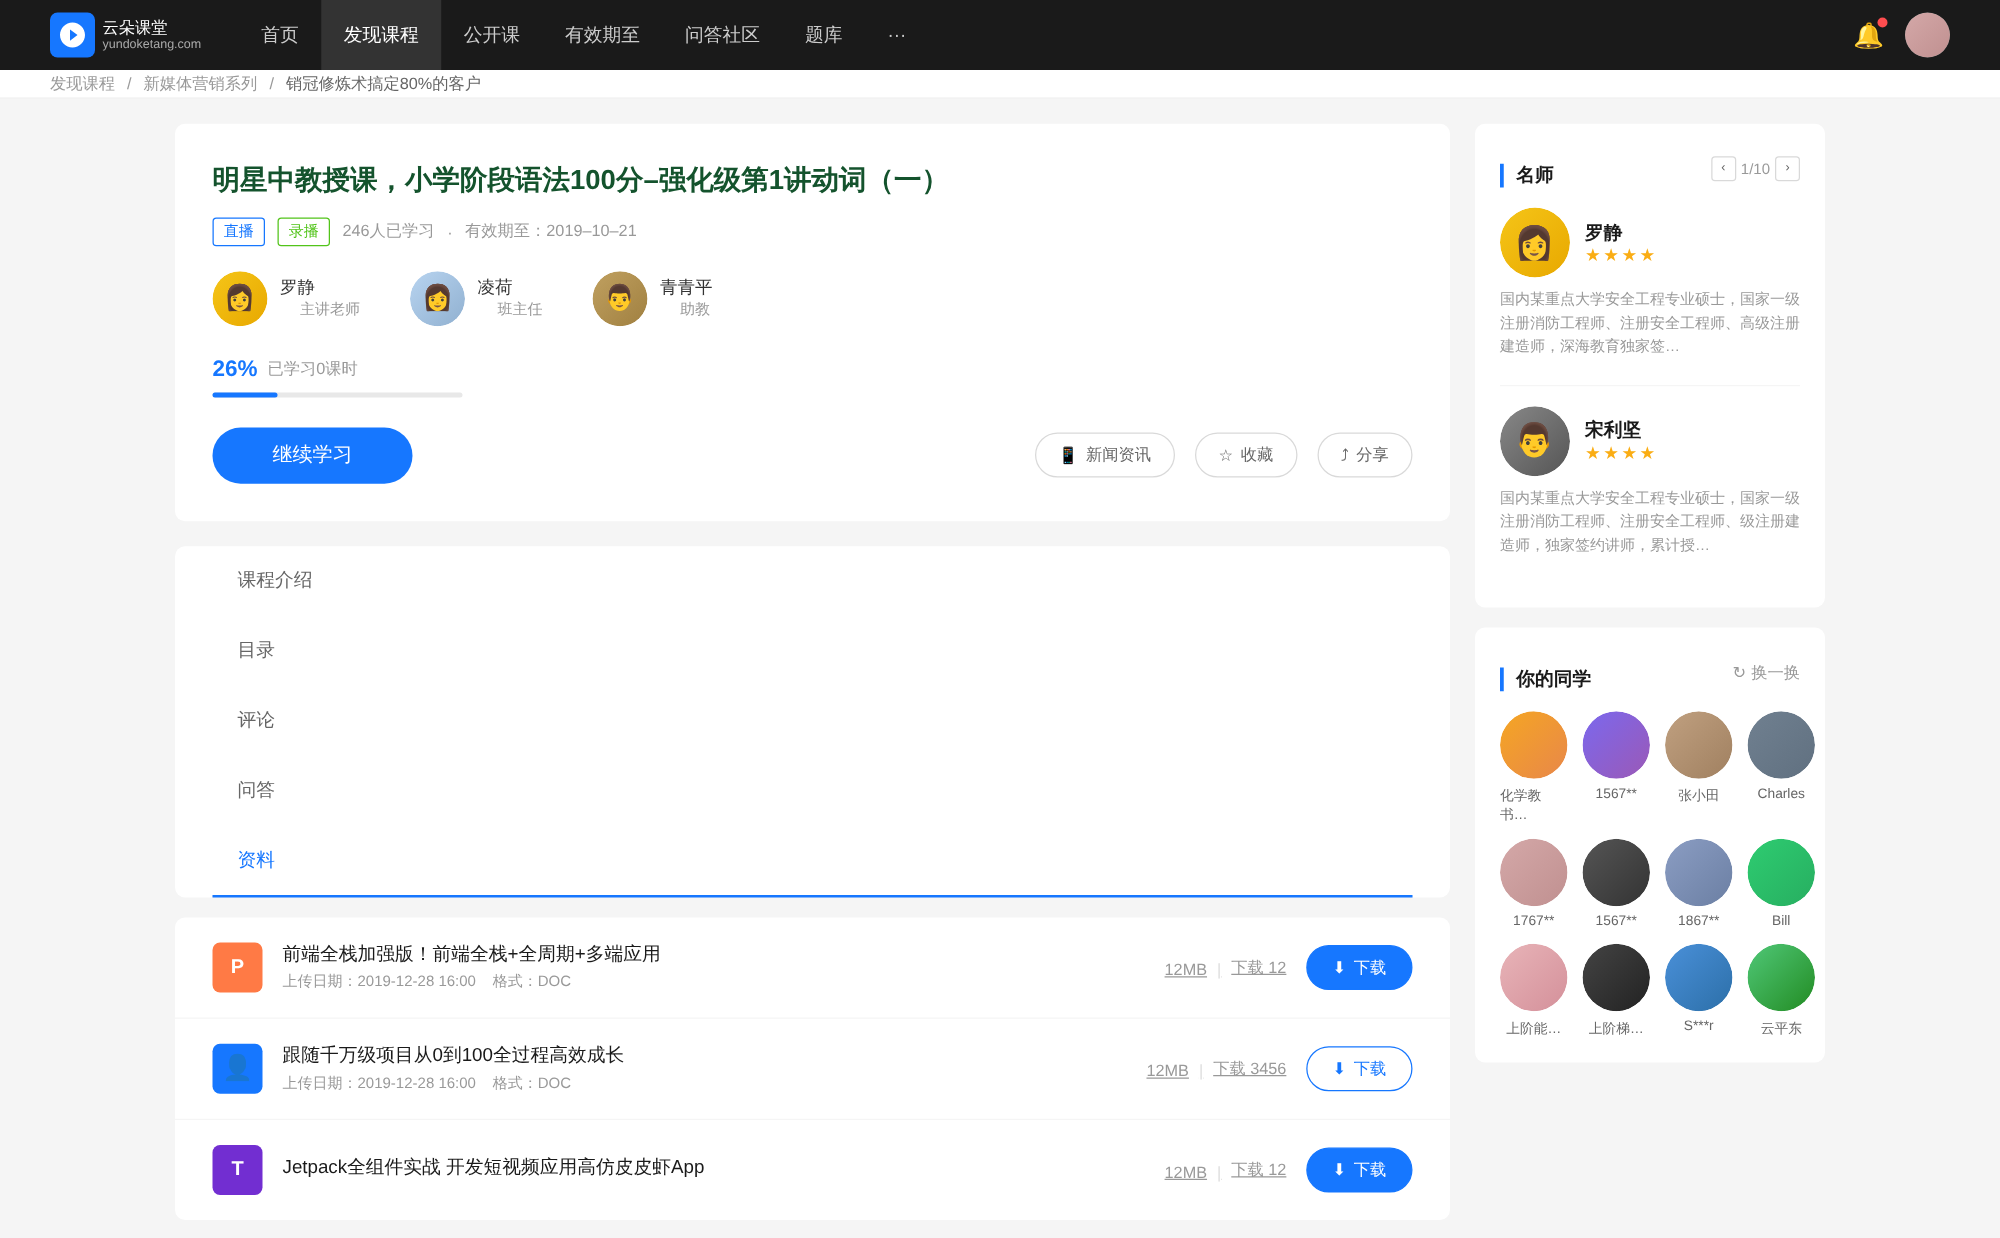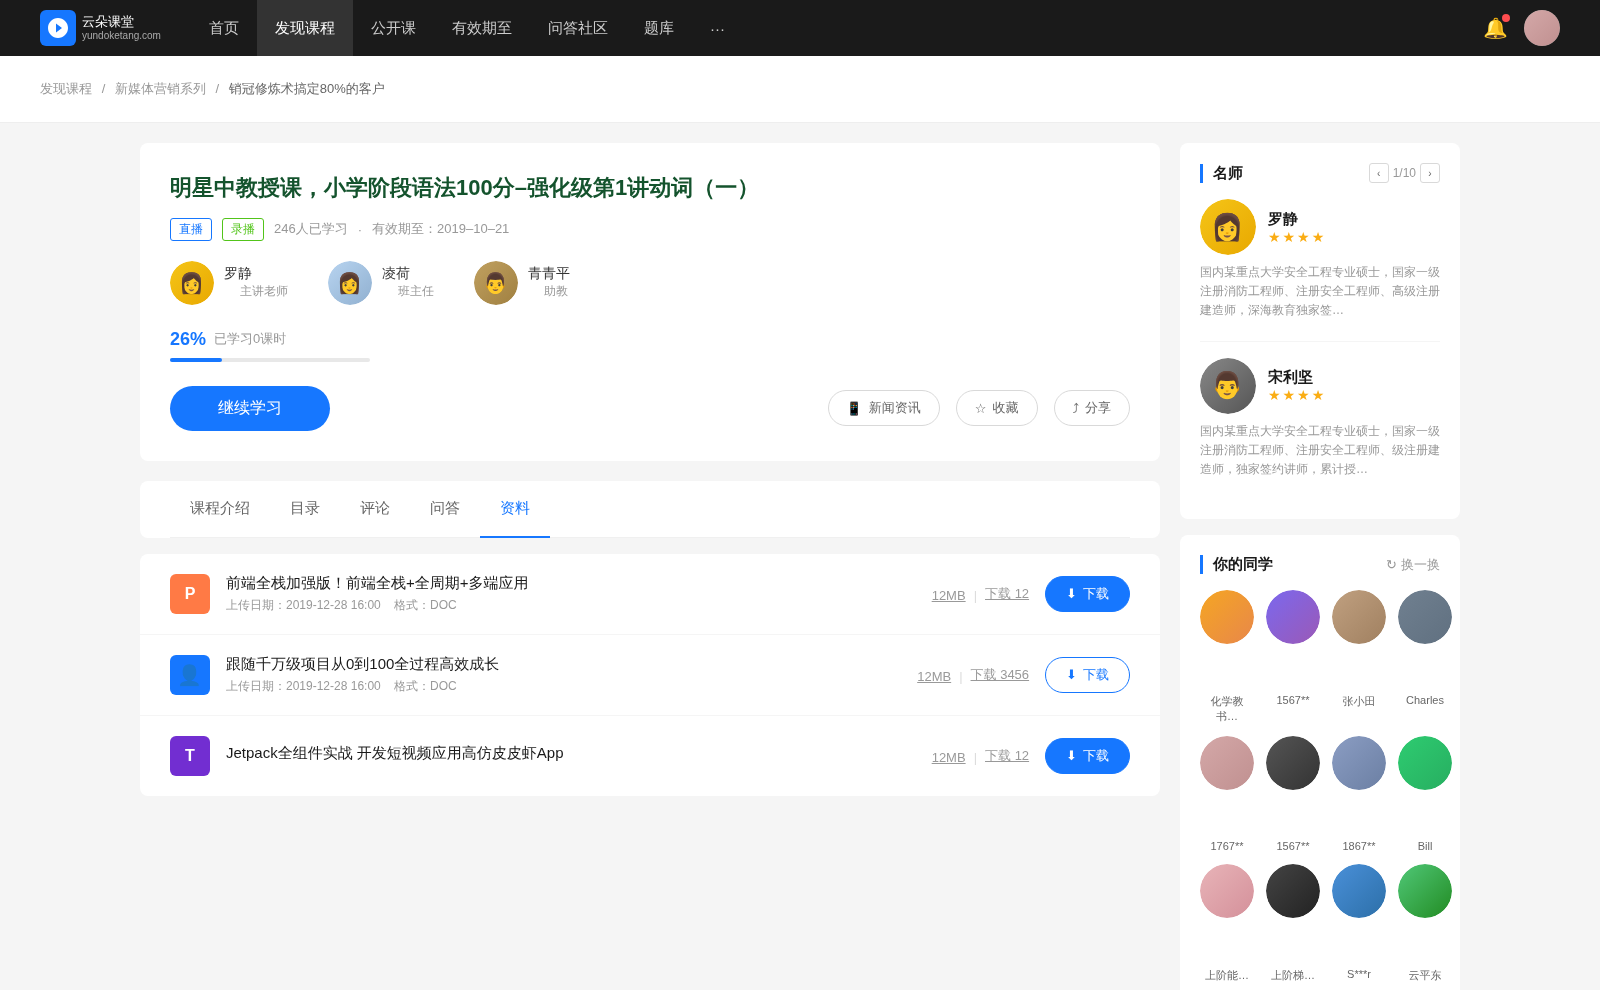--- a/index.html
+++ b/index.html
@@ -15,21 +15,21 @@
     .nav-items { display: flex; align-items: center; gap: 0; flex: 1; }
     .nav-item { color: #ccc; font-size: 15px; padding: 0 18px; height: 56px; display: flex; align-items: center; cursor: pointer; transition: color 0.2s; }
     .nav-item.active { color: white; background: #333; }
     .nav-right { display: flex; align-items: center; gap: 16px; }
     .nav-bell { color: #ccc; font-size: 20px; position: relative; cursor: pointer; }
     .nav-bell .dot { width: 8px; height: 8px; background: #ff4d4f; border-radius: 50%; position: absolute; top: -2px; right: -2px; }
     .nav-avatar { width: 36px; height: 36px; border-radius: 50%; background: #888; overflow: hidden; cursor: pointer; }
     .nav-avatar-img { width: 100%; height: 100%; background: linear-gradient(135deg, #d4a0a0, #c08080); border-radius: 50%; }
 
     
-    .breadcrumb { background: white; border-bottom: 1px solid #eee; padding: 24px 40px; font-size: 13px; color: #999; }
+    .breadcrumb { background: white; border-bottom: 1px solid #eee; padding: 2px 40px; font-size: 13px; color: #999; }
     .breadcrumb a { color: #999; text-decoration: none; }
     .breadcrumb .sep { margin: 0 6px; }
     .breadcrumb .current { color: #666; }
 
     
     .main { max-width: 1400px; margin: 0 auto; padding: 20px 40px; display: flex; gap: 20px; }
     .content { flex: 1; min-width: 0; }
     .sidebar { width: 280px; flex-shrink: 0; }
 
     
@@ -49,21 +49,21 @@
     .progress-pct { color: #1677ff; font-size: 18px; font-weight: 600; }
     .progress-label { color: #999; font-size: 13px; }
     .progress-bar-bg { height: 4px; background: #e8e8e8; border-radius: 2px; width: 200px; }
     .progress-bar-fill { height: 4px; background: #1677ff; border-radius: 2px; }
     .course-actions { display: flex; align-items: center; gap: 16px; }
     .btn-primary { background: #1677ff; color: white; border: none; border-radius: 24px; padding: 12px 48px; font-size: 16px; cursor: pointer; font-weight: 500; }
     .btn-secondary { background: none; border: 1px solid #d9d9d9; border-radius: 20px; padding: 8px 18px; font-size: 13px; color: #666; cursor: pointer; display: flex; align-items: center; gap: 6px; }
 
     
     .tabs-card { background: white; border-radius: 8px; padding: 0 30px; margin-bottom: 16px; }
-    .tabs { display: flex; gap: 0; border-bottom: 1px solid #f0f0f0; }
+    .tabs { display: flex; gap: 0; border-bottom: 1px solid #f0f0f0; flex-direction: column; }
     .tab { padding: 18px 20px; font-size: 15px; color: #666; cursor: pointer; border-bottom: 2px solid transparent; margin-bottom: -1px; }
     .tab.active { color: #1677ff; border-bottom-color: #1677ff; font-weight: 500; }
 
     
     .file-list { background: white; border-radius: 8px; }
     .file-item { display: flex; align-items: center; padding: 20px 30px; border-bottom: 1px solid #f5f5f5; gap: 16px; }
     .file-item:last-child { border-bottom: none; }
     .file-icon { width: 40px; height: 40px; border-radius: 6px; display: flex; align-items: center; justify-content: center; font-size: 16px; font-weight: 700; color: white; flex-shrink: 0; }
     .file-icon-p { background: #ff7a45; }
     .file-icon-u { background: #1677ff; }
@@ -71,39 +71,39 @@
     .file-info { flex: 1; min-width: 0; }
     .file-name { font-size: 15px; color: #1a1a1a; font-weight: 500; margin-bottom: 4px; }
     .file-sub { font-size: 12px; color: #999; }
     .file-stats { color: #999; font-size: 13px; display: flex; align-items: flex-end; gap: 8px; white-space: nowrap; text-decoration: underline; }
     .file-sep { color: #ddd; }
     .btn-download { background: white; border: 1px solid #1677ff; color: #1677ff; border-radius: 20px; padding: 8px 20px; font-size: 13px; cursor: pointer; display: flex; align-items: center; gap: 6px; white-space: nowrap; }
     .btn-download-filled { background: #1677ff; border: 1px solid #1677ff; color: white; border-radius: 20px; padding: 8px 20px; font-size: 13px; cursor: pointer; display: flex; align-items: center; gap: 6px; white-space: nowrap; }
 
     
     .sidebar-section { background: white; border-radius: 8px; padding: 20px; margin-bottom: 16px; }
-    .sidebar-title { font-size: 15px; font-weight: 600; color: #1a1a1a; margin-bottom: 16px; display: flex; align-items: center; gap: 6px; padding-left: 10px; border-left: 3px solid #1677ff; }
+    .sidebar-title { font-size: 15px; font-weight: 600; color: #1a1a1a; margin-bottom: 16px; display: flex; align-items: center; gap: 6px; padding-left: 10px; border-left: 3px solid #1677ff; margin-top: 12px; }
     .sidebar-title-right { margin-left: auto; display: flex; align-items: center; gap: 8px; font-size: 12px; color: #999; font-weight: normal; }
     .pagination-small { display: flex; align-items: center; gap: 4px; }
     .page-btn { width: 20px; height: 20px; border: 1px solid #d9d9d9; border-radius: 3px; display: flex; align-items: center; justify-content: center; cursor: pointer; font-size: 10px; color: #666; }
 
     
     .teacher-item { margin-bottom: 20px; }
     .teacher-header { display: flex; align-items: center; gap: 12px; margin-bottom: 8px; }
     .teacher-avatar { width: 56px; height: 56px; border-radius: 50%; overflow: hidden; flex-shrink: 0; }
     .teacher-name { font-size: 15px; font-weight: 600; color: #1a1a1a; }
     .teacher-stars { color: #faad14; font-size: 14px; letter-spacing: 2px; }
     .teacher-desc { font-size: 12px; color: #999; line-height: 1.6; }
     .teacher-divider { height: 1px; background: #f5f5f5; margin: 16px 0; }
 
     
     .classmates-grid { display: grid; grid-template-columns: repeat(4, 1fr); gap: 12px; }
     .classmate-item { display: flex; flex-direction: column; align-items: center; gap: 6px; }
     .classmate-avatar { width: 54px; height: 54px; border-radius: 50%; overflow: hidden; }
-    .classmate-name { font-size: 11px; color: #666; text-align: center; margin-top: 44px; }
+    .classmate-name { font-size: 11px; color: #666; text-align: left; }
     .avatar-circle { width: 100%; height: 100%; border-radius: 50%; }
 
     
     .av1 { background: linear-gradient(135deg, #f5a623, #e8874a); }
     .av2 { background: linear-gradient(135deg, #7b68ee, #9b59b6); }
     .av3 { background: linear-gradient(135deg, #c0a080, #a08060); }
     .av4 { background: linear-gradient(135deg, #708090, #607080); }
     .av5 { background: linear-gradient(135deg, #d4a8a8, #c09090); }
     .av6 { background: linear-gradient(135deg, #555, #333); }
     .av7 { background: linear-gradient(135deg, #8b9dc3, #6b7fa3); }

